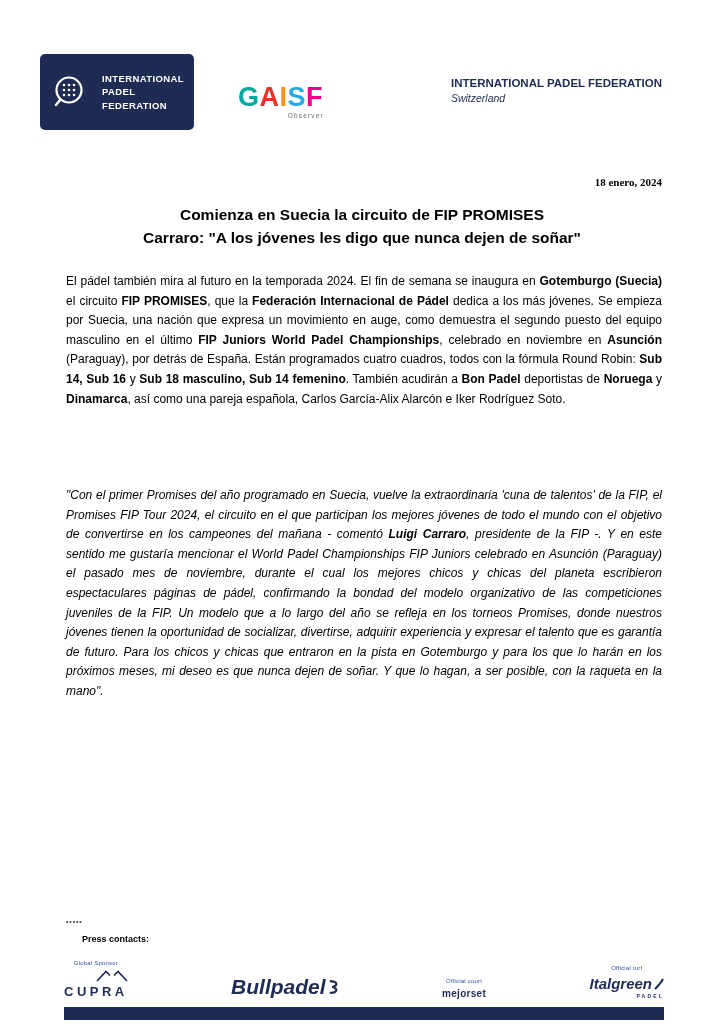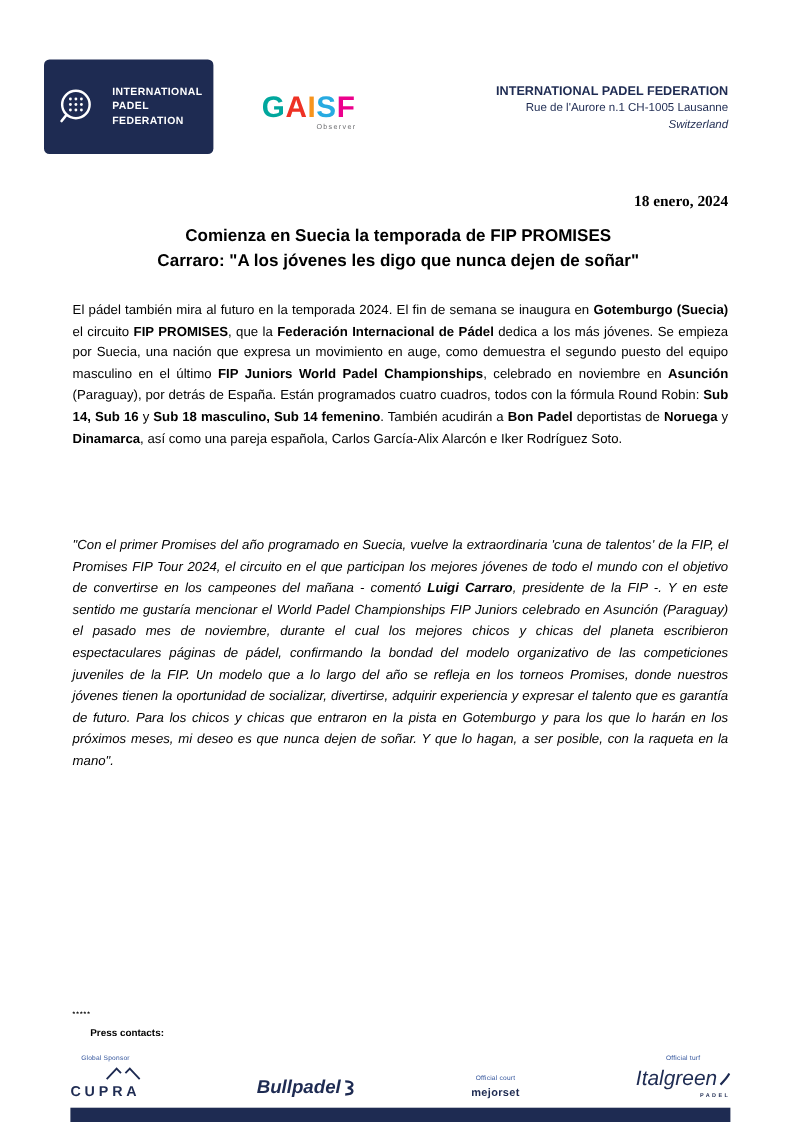--- a/index.html
+++ b/index.html
@@ -10,46 +10,46 @@
     background: #ffffff;
     font-family: "Liberation Sans", sans-serif;
     color: #000000;
     overflow: hidden;
   }
 
   
   .ipf-box {
     position: absolute;
     left: 40px; top: 54px;
-    width: 154px; height: 86px;
+    width: 154px; height: 76px;
     background: #1e2b52;
     border-radius: 5px;
     display: flex; align-items: center;
     padding: 0 10px;
     box-sizing: border-box;
     gap: 8px;
   }
   .ipf-icon { flex: 0 0 auto; }
   .ipf-divider { width: 1px; height: 52px; background: rgba(255,255,255,0.55); }
   .ipf-text { color: #ffffff; font-weight: bold; font-size: 9.5px; letter-spacing: 0.4px; line-height: 13.5px; }
 
   .gaisf { position: absolute; left: 228px; top: 84px; width: 100px; }
   .gaisf-letters { font-size: 27px; font-weight: 800; letter-spacing: 0.5px; line-height: 27px; margin-left: 10px; }
   .gaisf-sub { font-size: 6.5px; color: #6d6e71; letter-spacing: 1.2px; text-align: right; padding-right: 4px; margin-top: 1px; }
 
-  .address { position: absolute; right: 62px; top: 76px; text-align: right; color: #1e2b52; line-height: 15px; }
+  .address { position: absolute; right: 62px; top: 76px; text-align: left; color: #1e2b52; line-height: 15px; }
   .address .addr1 { font-weight: bold; font-size: 11.5px; }
   .address .addr2 { font-size: 10.5px; }
   .address .addr3 { font-size: 10.5px; font-style: italic; }
 
   
   .date {
     position: absolute; right: 62px; top: 176px;
     font-family: "Liberation Serif", serif;
-    font-weight: bold; font-size: 14px;
+    font-weight: bold; font-size: 11px;
   }
   .title {
     position: absolute; left: 0; right: 0; top: 203px;
     text-align: center; font-weight: bold; font-size: 15.5px; line-height: 23px;
     margin: 0;
   }
 
   
   .para {
     position: absolute; left: 66px; right: 62px;
@@ -66,24 +66,24 @@
 
   .sponsors {
     position: absolute; left: 64px; right: 60px; top: 960px;
     display: flex; justify-content: space-between; align-items: flex-end;
   }
   .sponsor { display: flex; flex-direction: column; align-items: center; gap: 3px; }
   .sponsor-label { font-size: 6px; color: #31539b; min-height: 7px; letter-spacing: 0.2px; }
   .logo { color: #1e2b52; }
   .logo-cupra { display: flex; flex-direction: column; align-items: flex-end; gap: 2px; }
   .cupra-word { font-size: 13px; font-weight: bold; letter-spacing: 3.5px; }
-  .logo-bullpadel { display: flex; align-items: center; gap: 2px; font-size: 17px; font-weight: bold; font-style: italic; }
+  .logo-bullpadel { display: flex; align-items: center; gap: 2px; font-size: 21px; font-weight: bold; font-style: italic; }
   .logo-mejorset { font-size: 10px; font-weight: 800; letter-spacing: 0.3px; }
   .logo-italgreen { display: flex; flex-direction: column; align-items: flex-end; }
-  .italgreen-word { font-size: 19px; font-weight: 400; font-style: italic; display: flex; align-items: center; gap: 2px; }
+  .italgreen-word { font-size: 15px; font-weight: 700; font-style: italic; display: flex; align-items: center; gap: 2px; }
   .italgreen-sub { font-size: 5px; font-weight: bold; letter-spacing: 2.2px; margin-top: 1px; }
 
   .bottom-bar {
     position: absolute; left: 64px; right: 60px; bottom: 4px; height: 13px;
     background: #1e2b52;
   }
 </style>
 </head>
 <body>
 
@@ -111,28 +111,27 @@
     </div>
   </div>
 
   <div class="gaisf">
     <div class="gaisf-letters"><span style="color: rgb(0, 167, 157);">G</span><span style="color: rgb(238, 49, 36);">A</span><span style="color: rgb(247, 148, 29);">I</span><span style="color: rgb(39, 170, 225);">S</span><span style="color: rgb(236, 0, 140);">F</span></div>
     <div class="gaisf-sub">Observer</div>
   </div>
 
   <div class="address">
     <div class="addr1">INTERNATIONAL PADEL FEDERATION</div>
-    <div class="addr2">Rue de l'Aurore n.1 CH-1005 Lausanne</div>
     <div class="addr3">Switzerland</div>
   </div>
 
   <div class="date">18 enero, 2024</div>
 
   <h1 class="title">
-    <div>Comienza en Suecia la temporada de FIP PROMISES</div>
+    <div>Comienza en Suecia la circuito de FIP PROMISES</div>
     <div>Carraro: "A los jóvenes les digo que nunca dejen de soñar"</div>
   </h1>
 
   <p class="para para1"><span>El pádel también mira al futuro en la temporada 2024. El fin de semana se inaugura en </span><span style="font-weight: bold;">Gotemburgo (Suecia)</span><span> el circuito </span><span style="font-weight: bold;">FIP PROMISES</span><span>, que la </span><span style="font-weight: bold;">Federación Internacional de Pádel</span><span> dedica a los más jóvenes. Se empieza por Suecia, una nación que expresa un movimiento en auge, como demuestra el segundo puesto del equipo masculino en el último </span><span style="font-weight: bold;">FIP Juniors World Padel Championships</span><span>, celebrado en noviembre en </span><span style="font-weight: bold;">Asunción</span><span> (Paraguay), por detrás de España. Están programados cuatro cuadros, todos con la fórmula Round Robin: </span><span style="font-weight: bold;">Sub 14, Sub 16</span><span> y </span><span style="font-weight: bold;">Sub 18 masculino, Sub 14 femenino</span><span>. También acudirán a </span><span style="font-weight: bold;">Bon Padel</span><span> deportistas de </span><span style="font-weight: bold;">Noruega</span><span> y </span><span style="font-weight: bold;">Dinamarca</span><span>, así como una pareja española, Carlos García-Alix Alarcón e Iker Rodríguez Soto.</span></p>
   <p class="para para2"><span>"Con el primer Promises del año programado en Suecia, vuelve la extraordinaria 'cuna de talentos' de la FIP, el Promises FIP Tour 2024, el circuito en el que participan los mejores jóvenes de todo el mundo con el objetivo de convertirse en los campeones del mañana - comentó </span><span style="font-weight: bold;">Luigi Carraro</span><span>, presidente de la FIP -. Y en este sentido me gustaría mencionar el World Padel Championships FIP Juniors celebrado en Asunción (Paraguay) el pasado mes de noviembre, durante el cual los mejores chicos y chicas del planeta escribieron espectaculares páginas de pádel, confirmando la bondad del modelo organizativo de las competiciones juveniles de la FIP. Un modelo que a lo largo del año se refleja en los torneos Promises, donde nuestros jóvenes tienen la oportunidad de socializar, divertirse, adquirir experiencia y expresar el talento que es garantía de futuro. Para los chicos y chicas que entraron en la pista en Gotemburgo y para los que lo harán en los próximos meses, mi deseo es que nunca dejen de soñar. Y que lo hagan, a ser posible, con la raqueta en la mano".</span></p>
 
   <div class="asterisks">*****</div>
   <div class="press">Press contacts:</div>
 
   <div class="sponsors">

